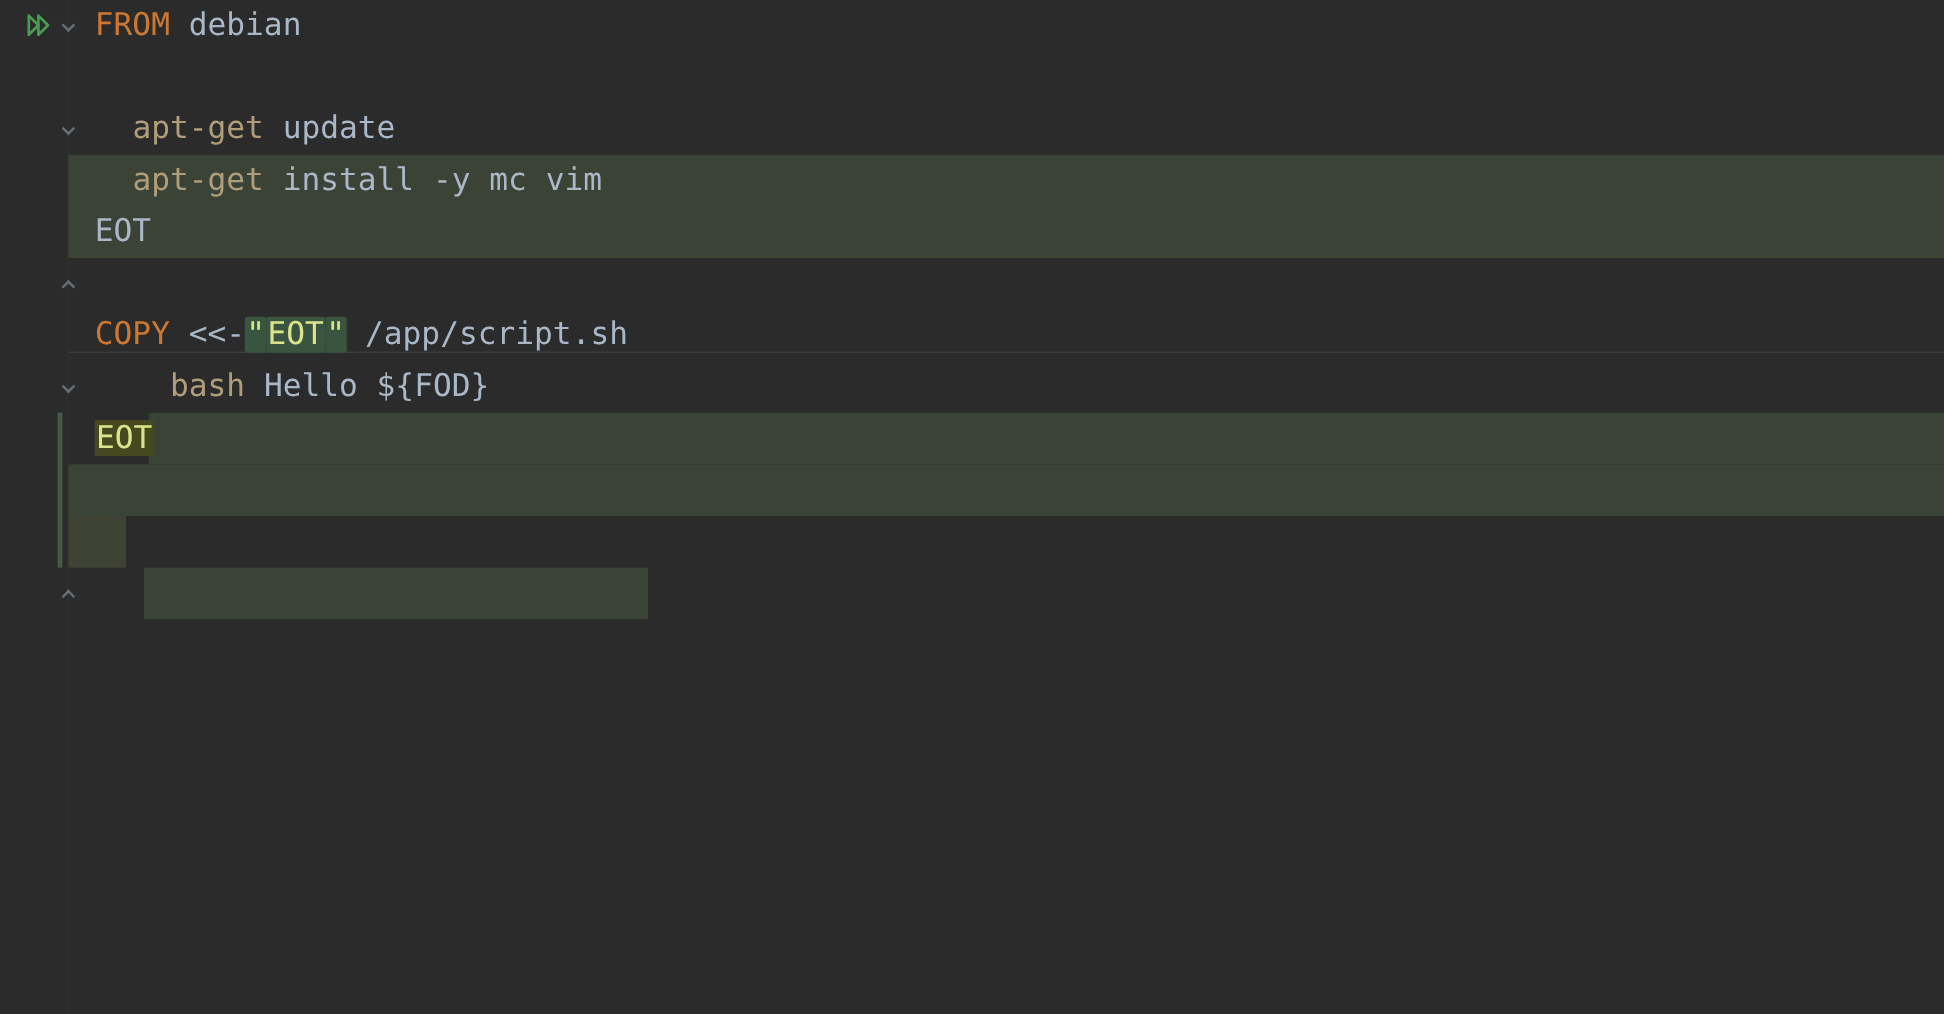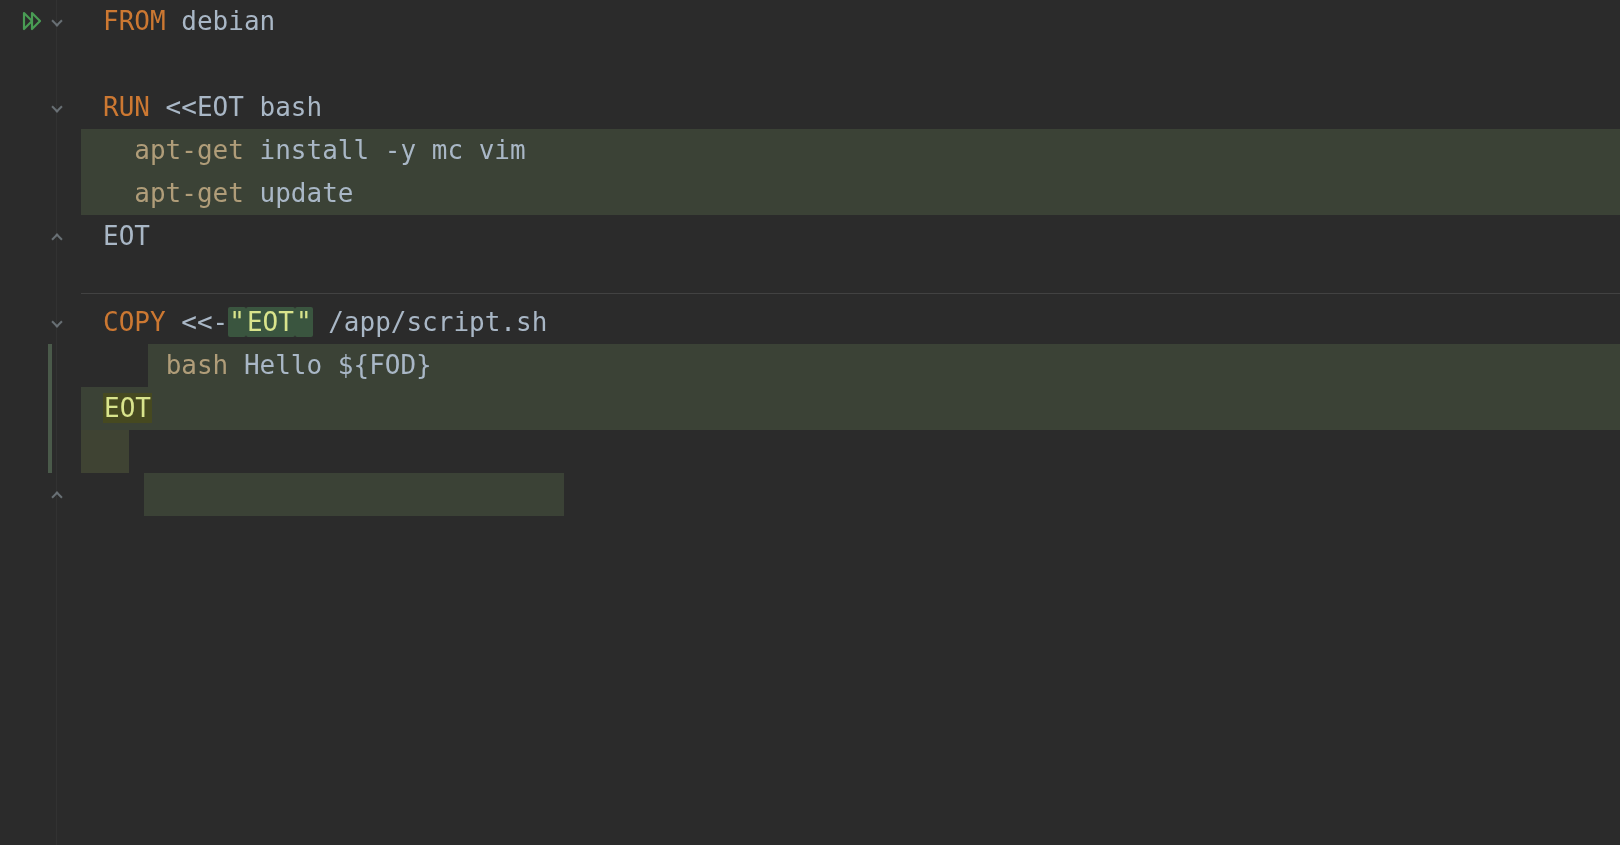--- a/index.html
+++ b/index.html
@@ -11,21 +11,20 @@
     font-family: "Menlo", "Consolas", "DejaVu Sans Mono", monospace;
     font-size: 26px;
     overflow: hidden;
     color: #a9b7c6;
   }
 
   .editor {
     display: flex;
     width: 100%;
     height: 100%;
-    gap: 24px;
   }
 
   .gutter {
     width: 56px;
     flex-shrink: 0;
     background: #2b2b2b;
     position: relative;
     border-right: 1px solid #323232;
   }
 
@@ -162,25 +161,24 @@
       <div class="inj" style="top:387px; left:0; right:0; height:43px;"></div>
       <div class="inj" style="top:430px; left:0px; width:48px; height:43px; background:#3f4333;"></div>
       <div class="inj" style="top:473px; left:63px; width:420px; height:43px;"></div>
 
       <div class="region-sep" style="top:293px;"></div>
 
       <div class="row"><span class="kw">FROM</span><span class="txt"> debian</span></div>
 
       <div class="row"><span class="txt"></span></div>
 
-      <div class="row"><span class="kw">RUN</span><span class="txt"> &lt;&lt;EOT bash</span></div>
+
+      <div class="row"><span class="txt">  </span><span class="cmd">apt-get</span><span class="txt"> update</span></div>
 
       <div class="row"><span class="txt">  </span><span class="cmd">apt-get</span><span class="txt"> install -y mc vim</span></div>
-
-      <div class="row"><span class="txt">  </span><span class="cmd">apt-get</span><span class="txt"> update</span></div>
 
       <div class="row"><span class="txt">EOT</span></div>
 
       <div class="row"><span class="txt"></span></div>
 
 
       <div class="row"><span class="kw">COPY</span><span class="txt"> &lt;&lt;-</span><span class="strhl">"</span><span class="strhl">EOT</span><span class="strhl">"</span><span class="txt"> /app/script.sh</span></div>
 
       <div class="row"><span class="txt">    </span><span class="cmd">bash</span><span class="txt"> Hello ${FOD}</span></div>
 

